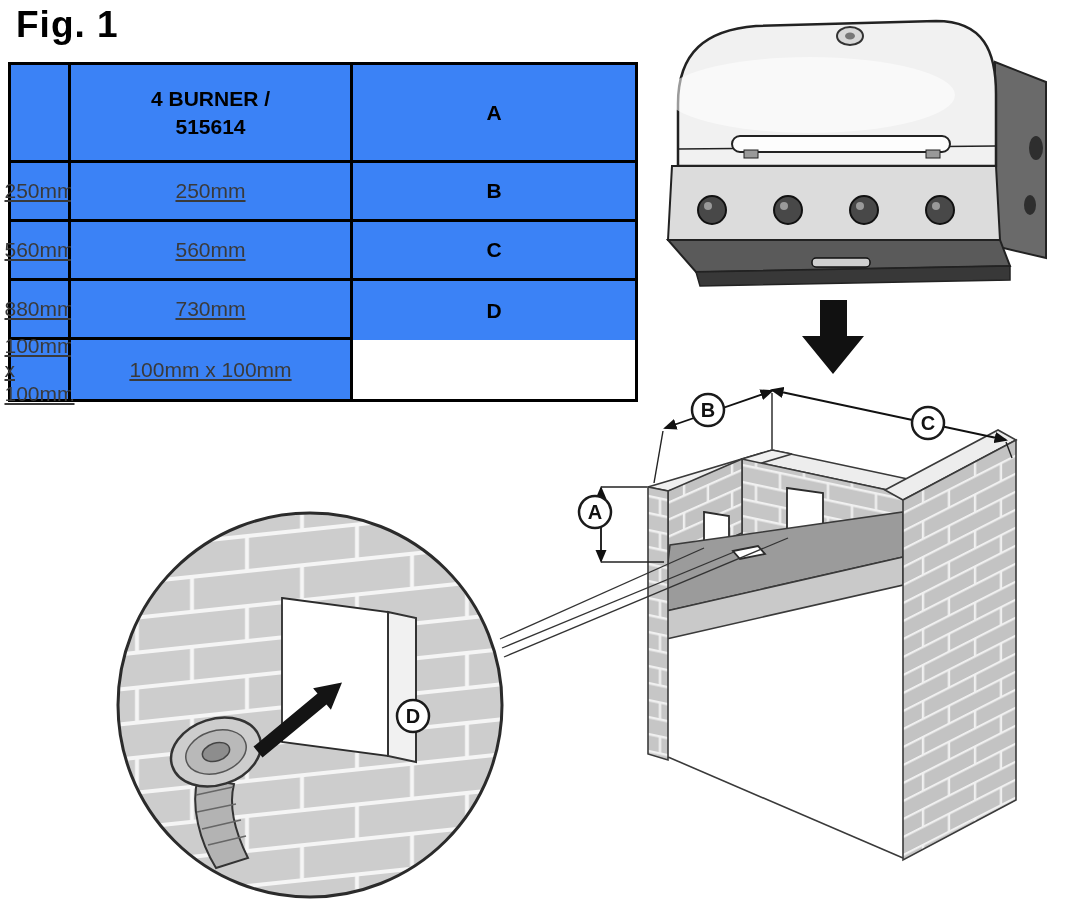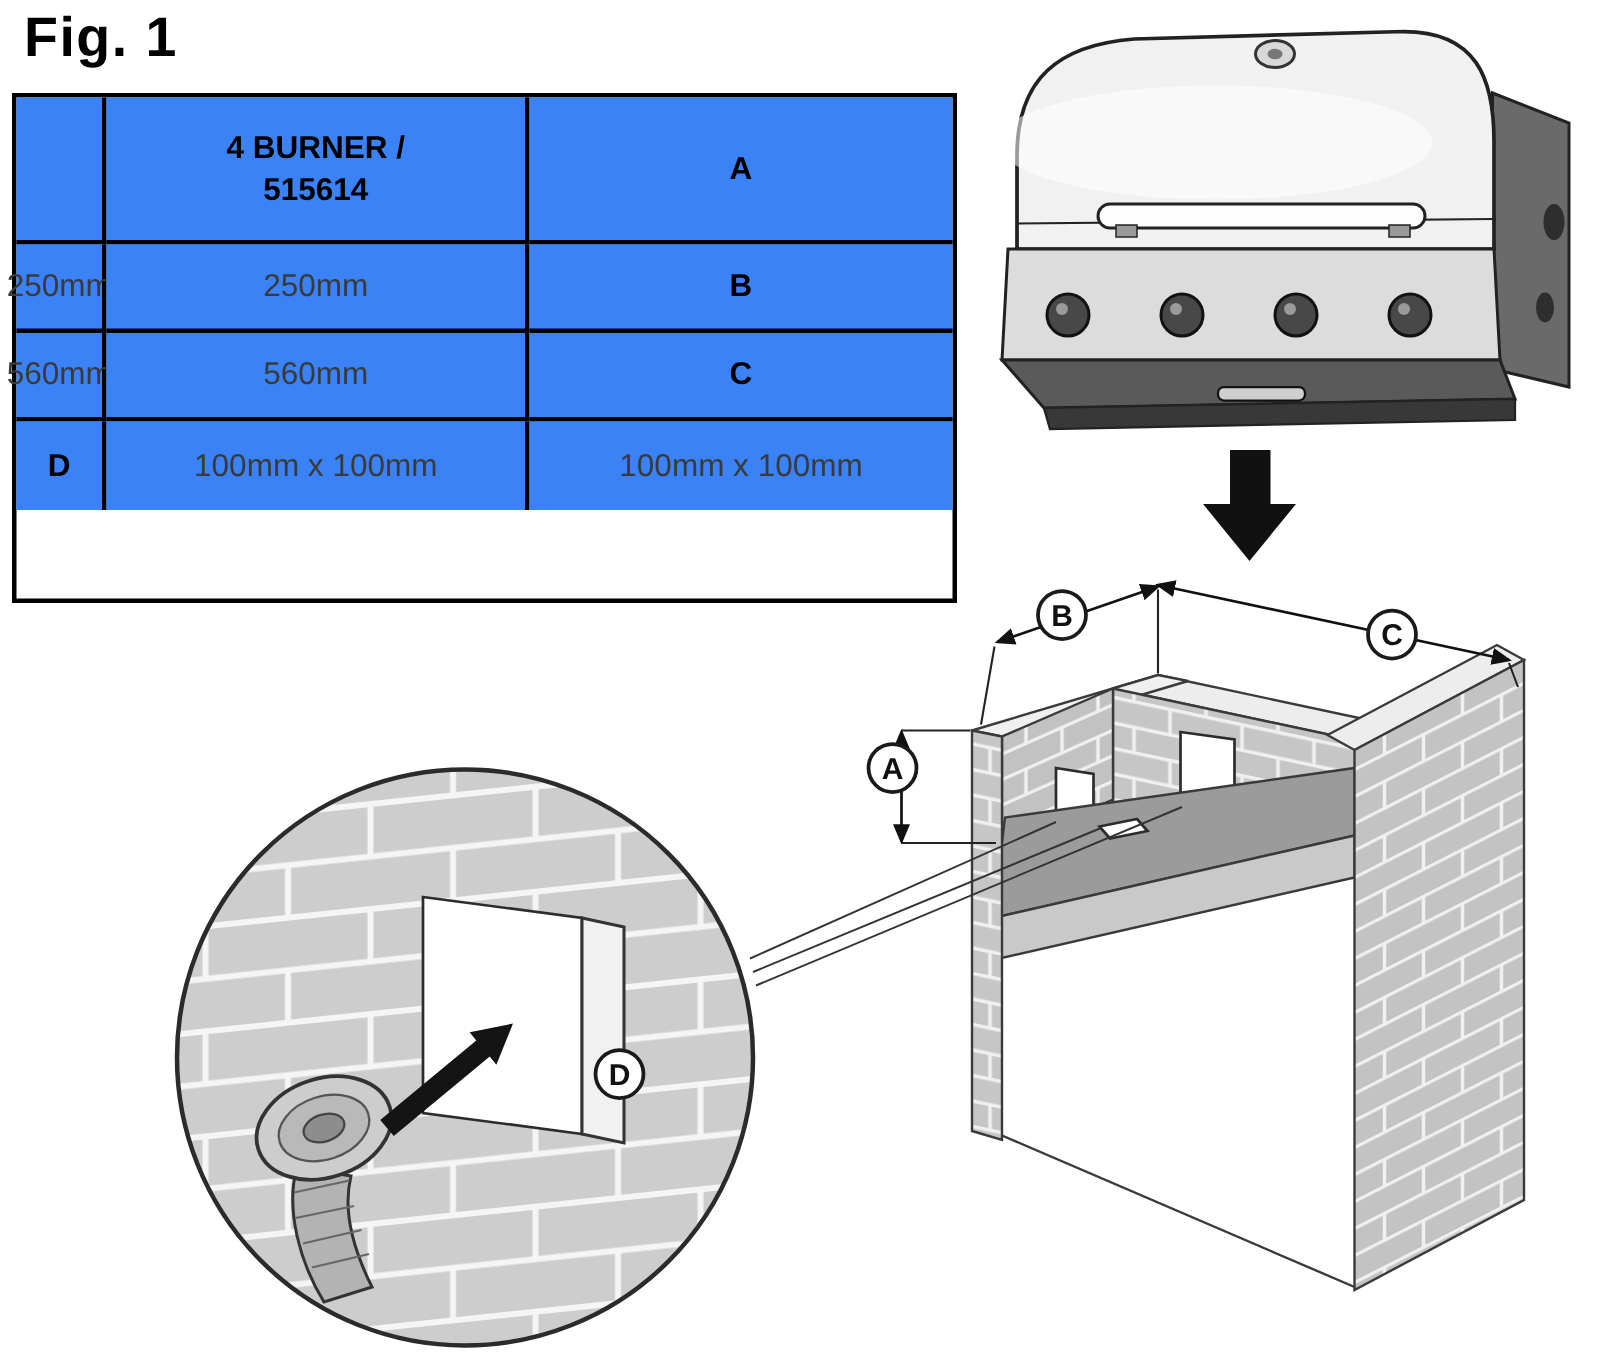--- a/index.html
+++ b/index.html
@@ -11,21 +11,21 @@
      grid-template-columns:60px 282px 282px;
      grid-template-rows:98px 59px 59px 59px 59px;
      border:3px solid #000;background:#fff;z-index:2;}
   .dim-table>div{border-right:3px solid #000;border-bottom:3px solid #000;
      display:flex;flex-direction:column;align-items:center;justify-content:center;
      font-size:21px;background:#3b82f6;}
   .dim-table>div:nth-child(3n){border-right:none;}
   .dim-table>div:nth-last-child(-n+3){border-bottom:none;}
   .head{font-weight:bold;line-height:1.3;text-align:center;}
   .rowlabel{font-weight:bold;font-size:22px;}
-  .val{color:#3a3a3a;}
+  .val{color:#3a3a3a;text-decoration:underline;}
   .ext{stroke:#222;stroke-width:1.4;}
   .dim{stroke:#111;stroke-width:1.8;}
   .lead{stroke:#333;stroke-width:1.3;}
   .lblc{fill:#fff;stroke:#1a1a1a;stroke-width:2.5;}
   .lblt{font:bold 20px "Liberation Sans",sans-serif;fill:#111;text-anchor:middle;}
   .wall{stroke:#3a3a3a;stroke-width:1.6;}
   .hole{fill:#fff;stroke:#2c2c2c;stroke-width:1.8;}
 </style>
 </head>
 <body>
@@ -43,20 +43,22 @@
 
     <div class="rowlabel">A</div>
     <div class="val">250mm</div>
     <div class="val">250mm</div>
 
     <div class="rowlabel">B</div>
     <div class="val">560mm</div>
     <div class="val">560mm</div>
 
     <div class="rowlabel">C</div>
+    <div class="val">880mm</div>
+    <div class="val">730mm</div>
 
     <div class="rowlabel">D</div>
     <div class="val">100mm x 100mm</div>
     <div class="val">100mm x 100mm</div>
   </div>
 
   <svg class="art" width="1070" height="910" viewBox="0 0 1070 910">
     <defs>
       <pattern id="brickBack" width="48" height="34" patternUnits="userSpaceOnUse" patternTransform="skewY(12)">
         <rect width="48" height="34" fill="#c6c6c6"></rect>

